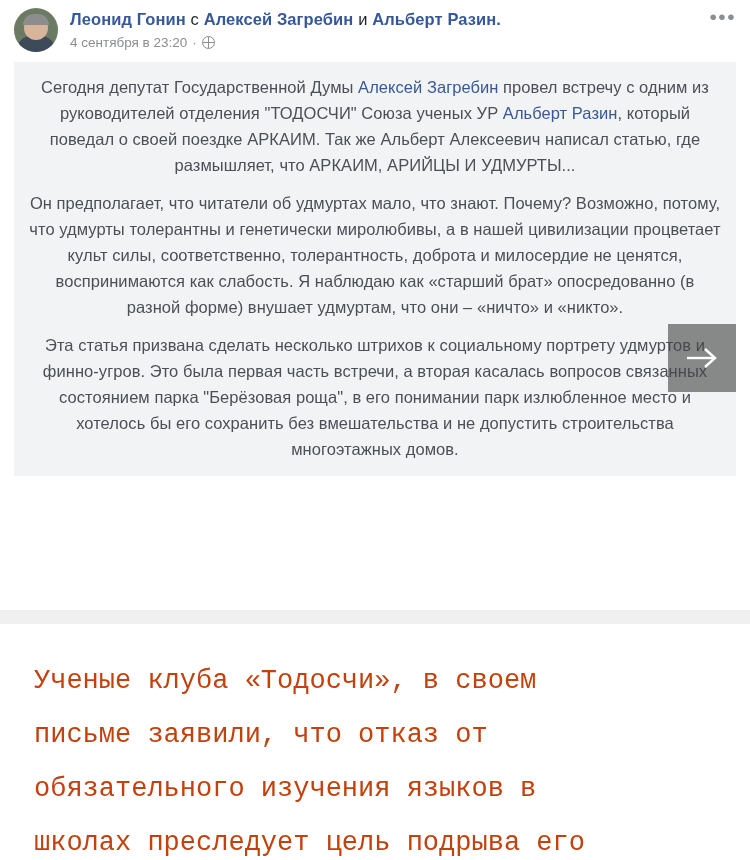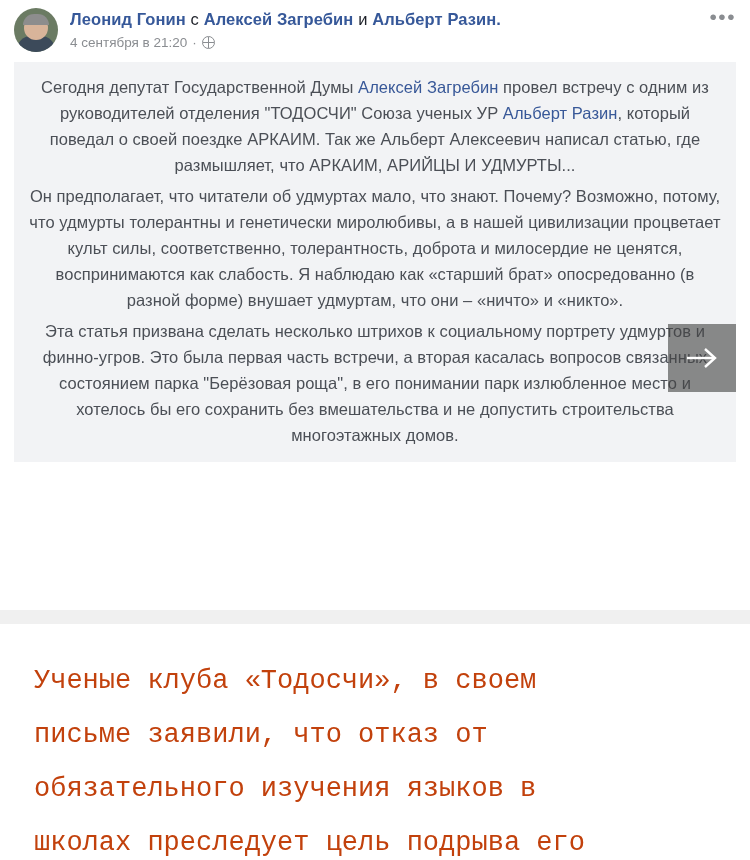--- a/index.html
+++ b/index.html
@@ -157,21 +157,21 @@
   }
   .fb-body p {
     margin: 0;
     font-size: 16.5px;
     line-height: 26px;
     color: #4b4f56;
     letter-spacing: 0.05px;
     text-align: center;
   }
   .fb-body p + p {
-    margin-top: 5px;
+    margin-top: 12px;
   }
   .fb-link {
     color: #385898;
   }
 
   .next-arrow {
     position: absolute;
     right: 0px;
     top: 262px;
     width: 68px;
@@ -224,21 +224,21 @@
         </div>
         <div class="fb-head-text">
           <div class="fb-title-line">
             <span class="fb-name">Леонид Гонин</span>
             <span class="fb-plain">с</span>
             <span class="fb-name">Алексей Загребин</span>
             <span class="fb-plain">и</span>
             <span class="fb-name">Альберт Разин.</span>
           </div>
           <div class="fb-meta">
-            <span>4 сентября в 21:20</span>
+            <span>4 сентября в 23:20</span>
             <span class="dot-sep">·</span>
             <span class="globe-icon"></span>
           </div>
         </div>
         <div class="menu-dots">•••</div>
       </div>
 
       <div class="fb-body">
         <p><span class="seg"><span>Сегодня депутат Государственной Думы </span><span class="fb-link">Алексей Загребин</span><span> провел встречу с одним из руководителей отделения "ТОДОСЧИ" Союза ученых УР </span><span class="fb-link">Альберт Разин</span><span>, который поведал о своей поездке АРКАИМ. Так же Альберт Алексеевич написал статью, где размышляет, что АРКАИМ, АРИЙЦЫ И УДМУРТЫ...</span></span></p>
         <p><span class="seg"><span>Он предполагает, что читатели об удмуртах мало, что знают. Почему? Возможно, потому, что удмурты толерантны и генетически миролюбивы, а в нашей цивилизации процветает культ силы, соответственно, толерантность, доброта и милосердие не ценятся, воспринимаются как слабость. Я наблюдаю как «старший брат» опосредованно (в разной форме) внушает удмуртам, что они – «ничто» и «никто».</span></span></p>

